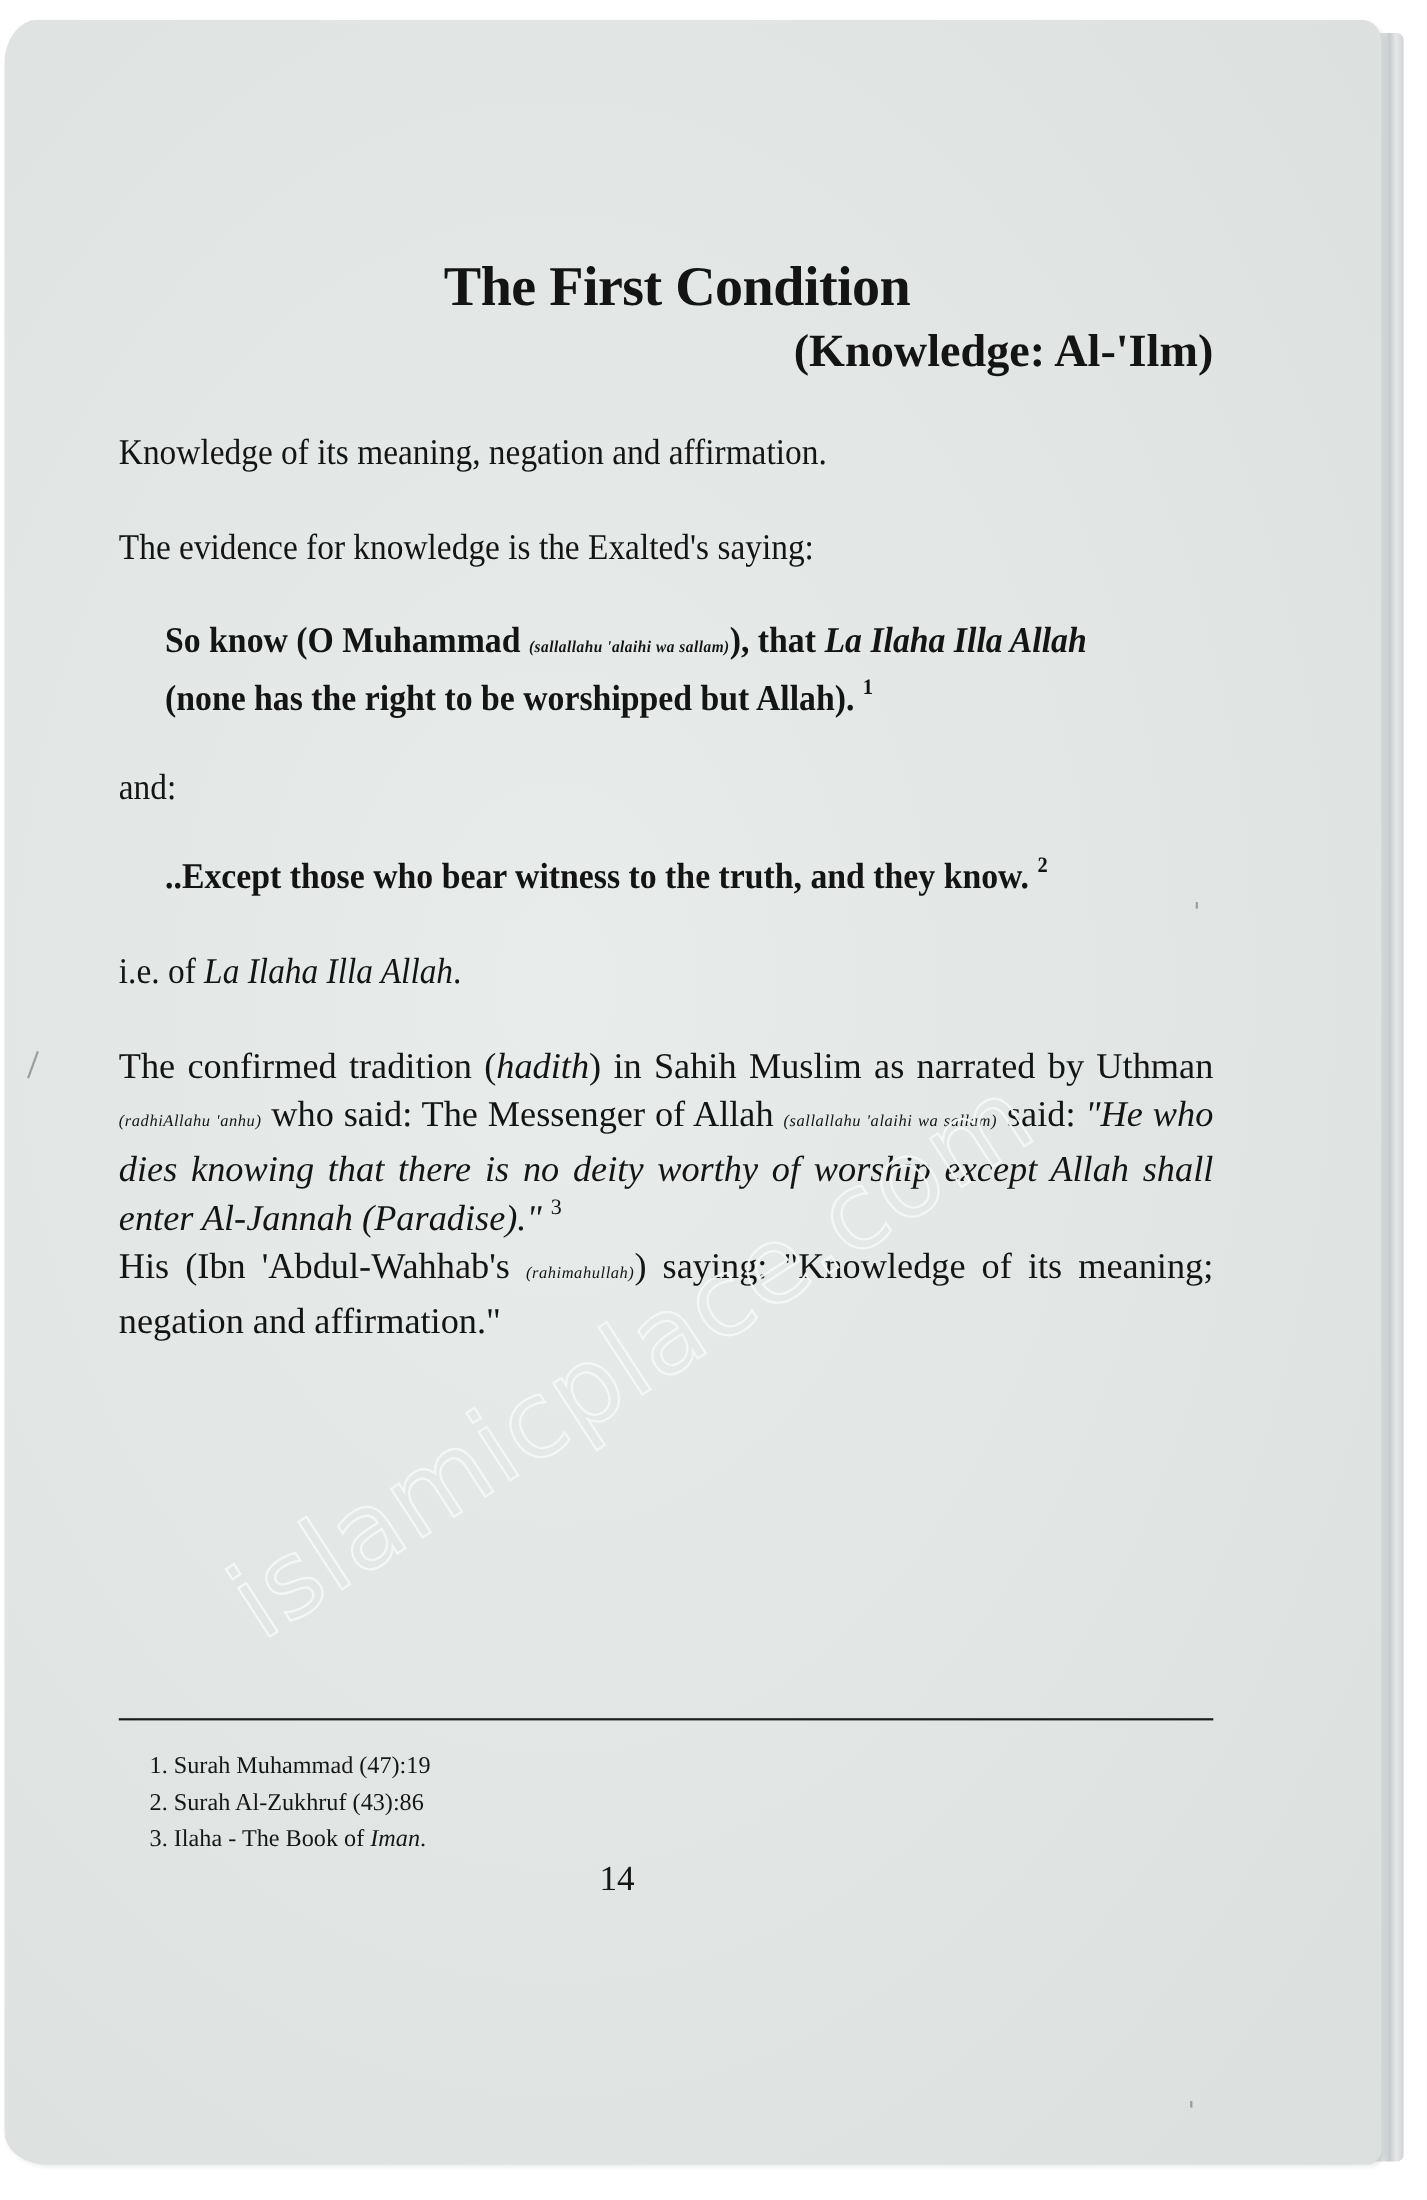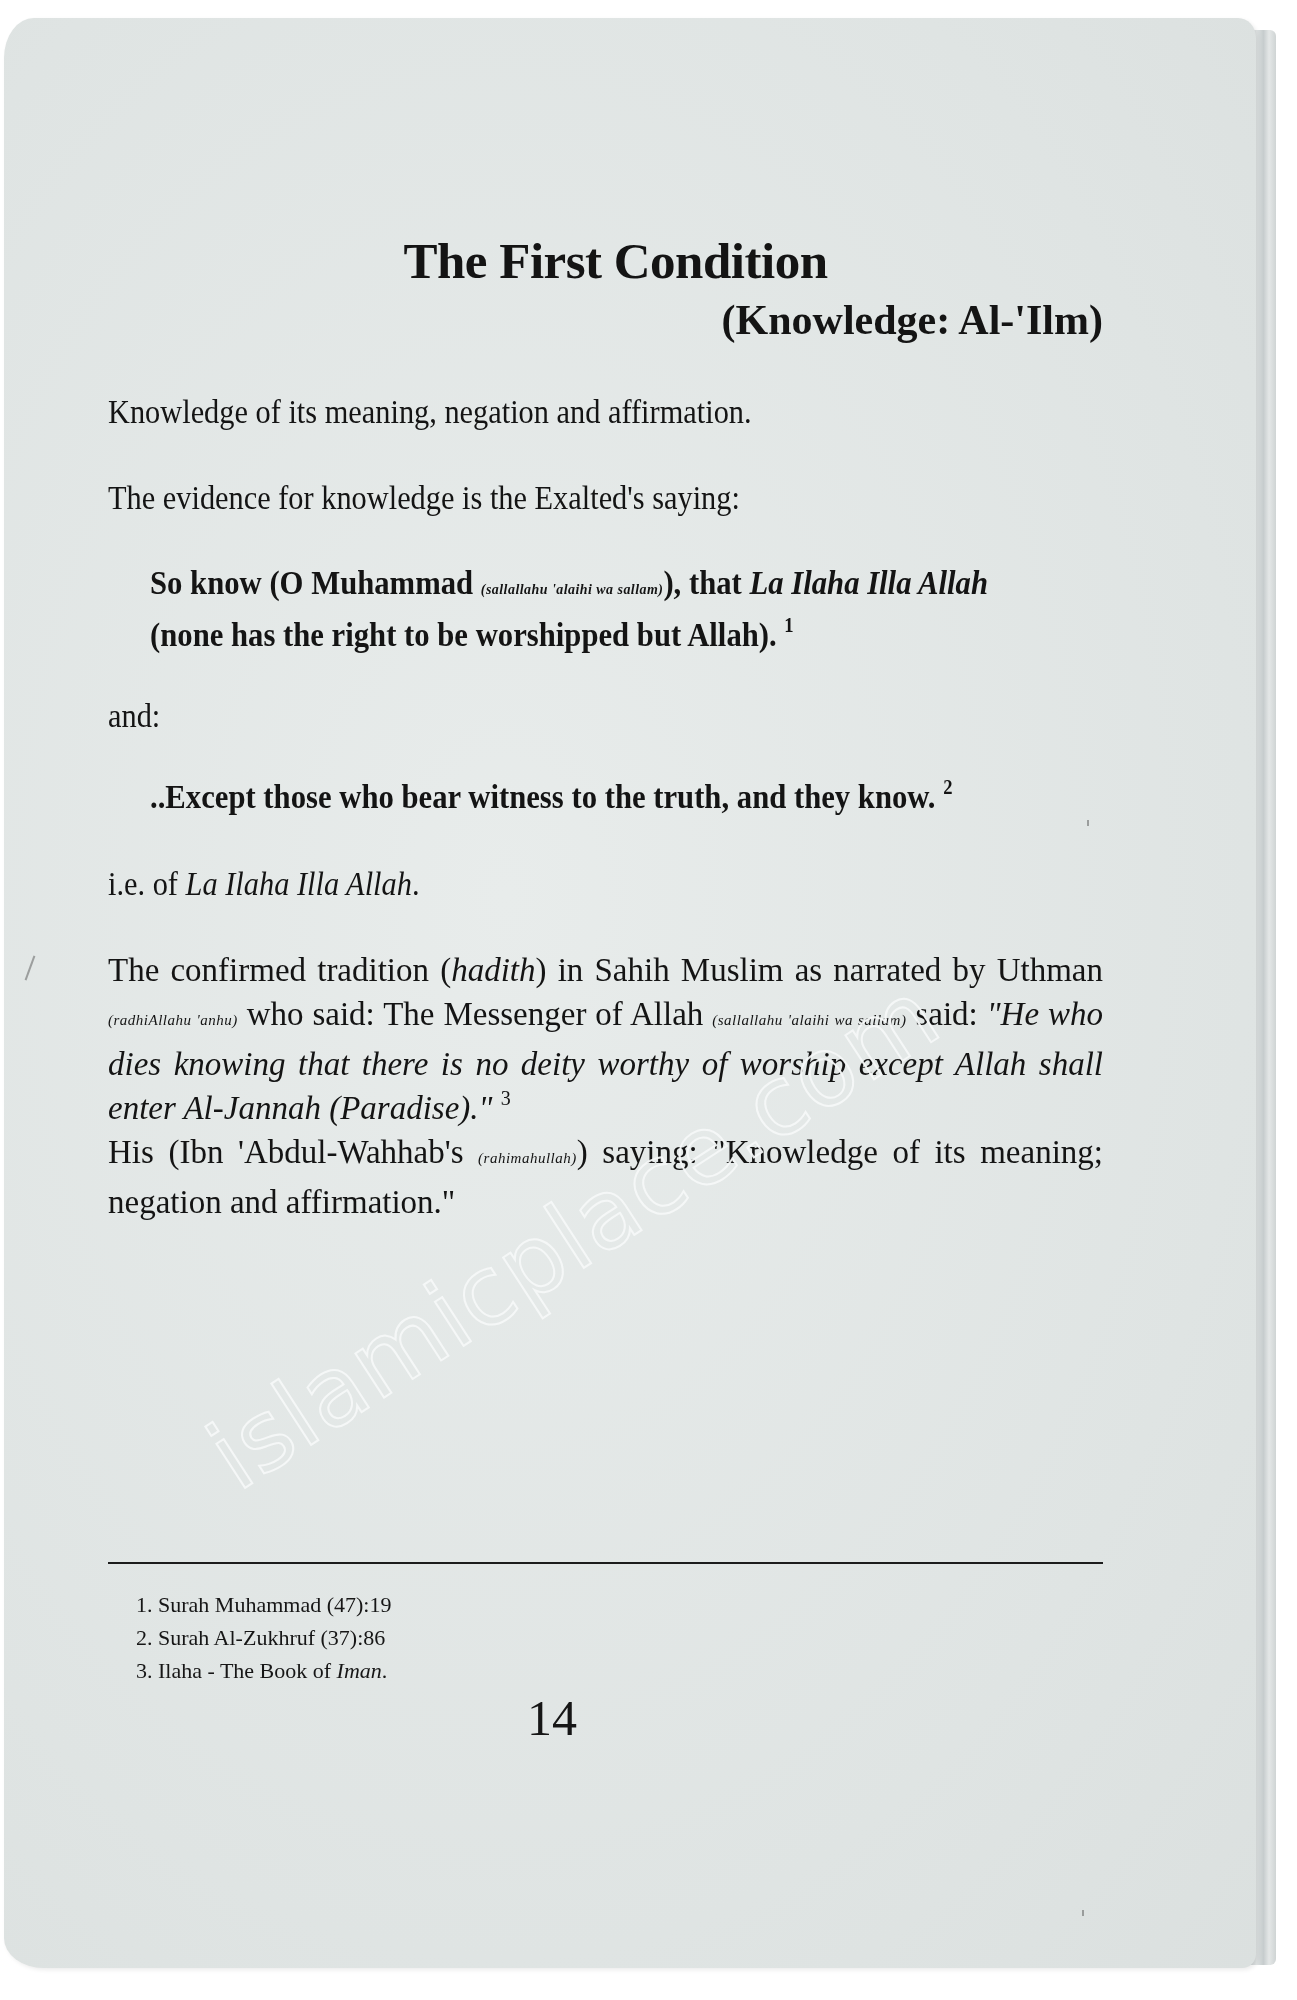--- a/index.html
+++ b/index.html
@@ -114,24 +114,24 @@
     left: 108px;
     top: 1588px;
     font-family: "Liberation Serif", "DejaVu Serif", serif;
     font-size: 22px;
     line-height: 33px;
     color: #161616;
     margin-left: 28px;
   }
   .page-number {
     position: absolute;
-    left: 527px;
+    left: 545px;
     top: 1689px;
     font-family: "Liberation Serif", "DejaVu Serif", serif;
-    font-size: 50px;
+    font-size: 32px;
     color: #161616;
   }
   .watermark {
     position: absolute;
     left: 250px;
     top: 1400px;
     font-family: "DejaVu Sans", "Liberation Sans", sans-serif;
     font-size: 96px;
     color: transparent;
     -webkit-text-stroke: 2px rgba(245,248,248,0.95);
@@ -188,20 +188,20 @@
 
     <p class="body justify" style="">
       <span>His (Ibn 'Abdul-Wahhab's </span><span class="hon">(rahimahullah)</span><span>) saying: "Knowledge of its meaning; negation and affirmation."</span>
     </p>
   </div>
 
   <div class="rule"></div>
 
   <div class="footnotes">
     <div><span>1.</span> <span>Surah Muhammad (47):19</span></div>
-    <div><span>2.</span> <span>Surah Al-Zukhruf (37):86</span></div>
+    <div><span>2.</span> <span>Surah Al-Zukhruf (43):86</span></div>
     <div><span>3.</span> <span>Ilaha - The Book of </span><i>Iman</i><span>.</span></div>
   </div>
 
   <div class="page-number">14</div>
 
   <div class="watermark">islamicplace.com</div>
 </div>
 
 </body></html>

